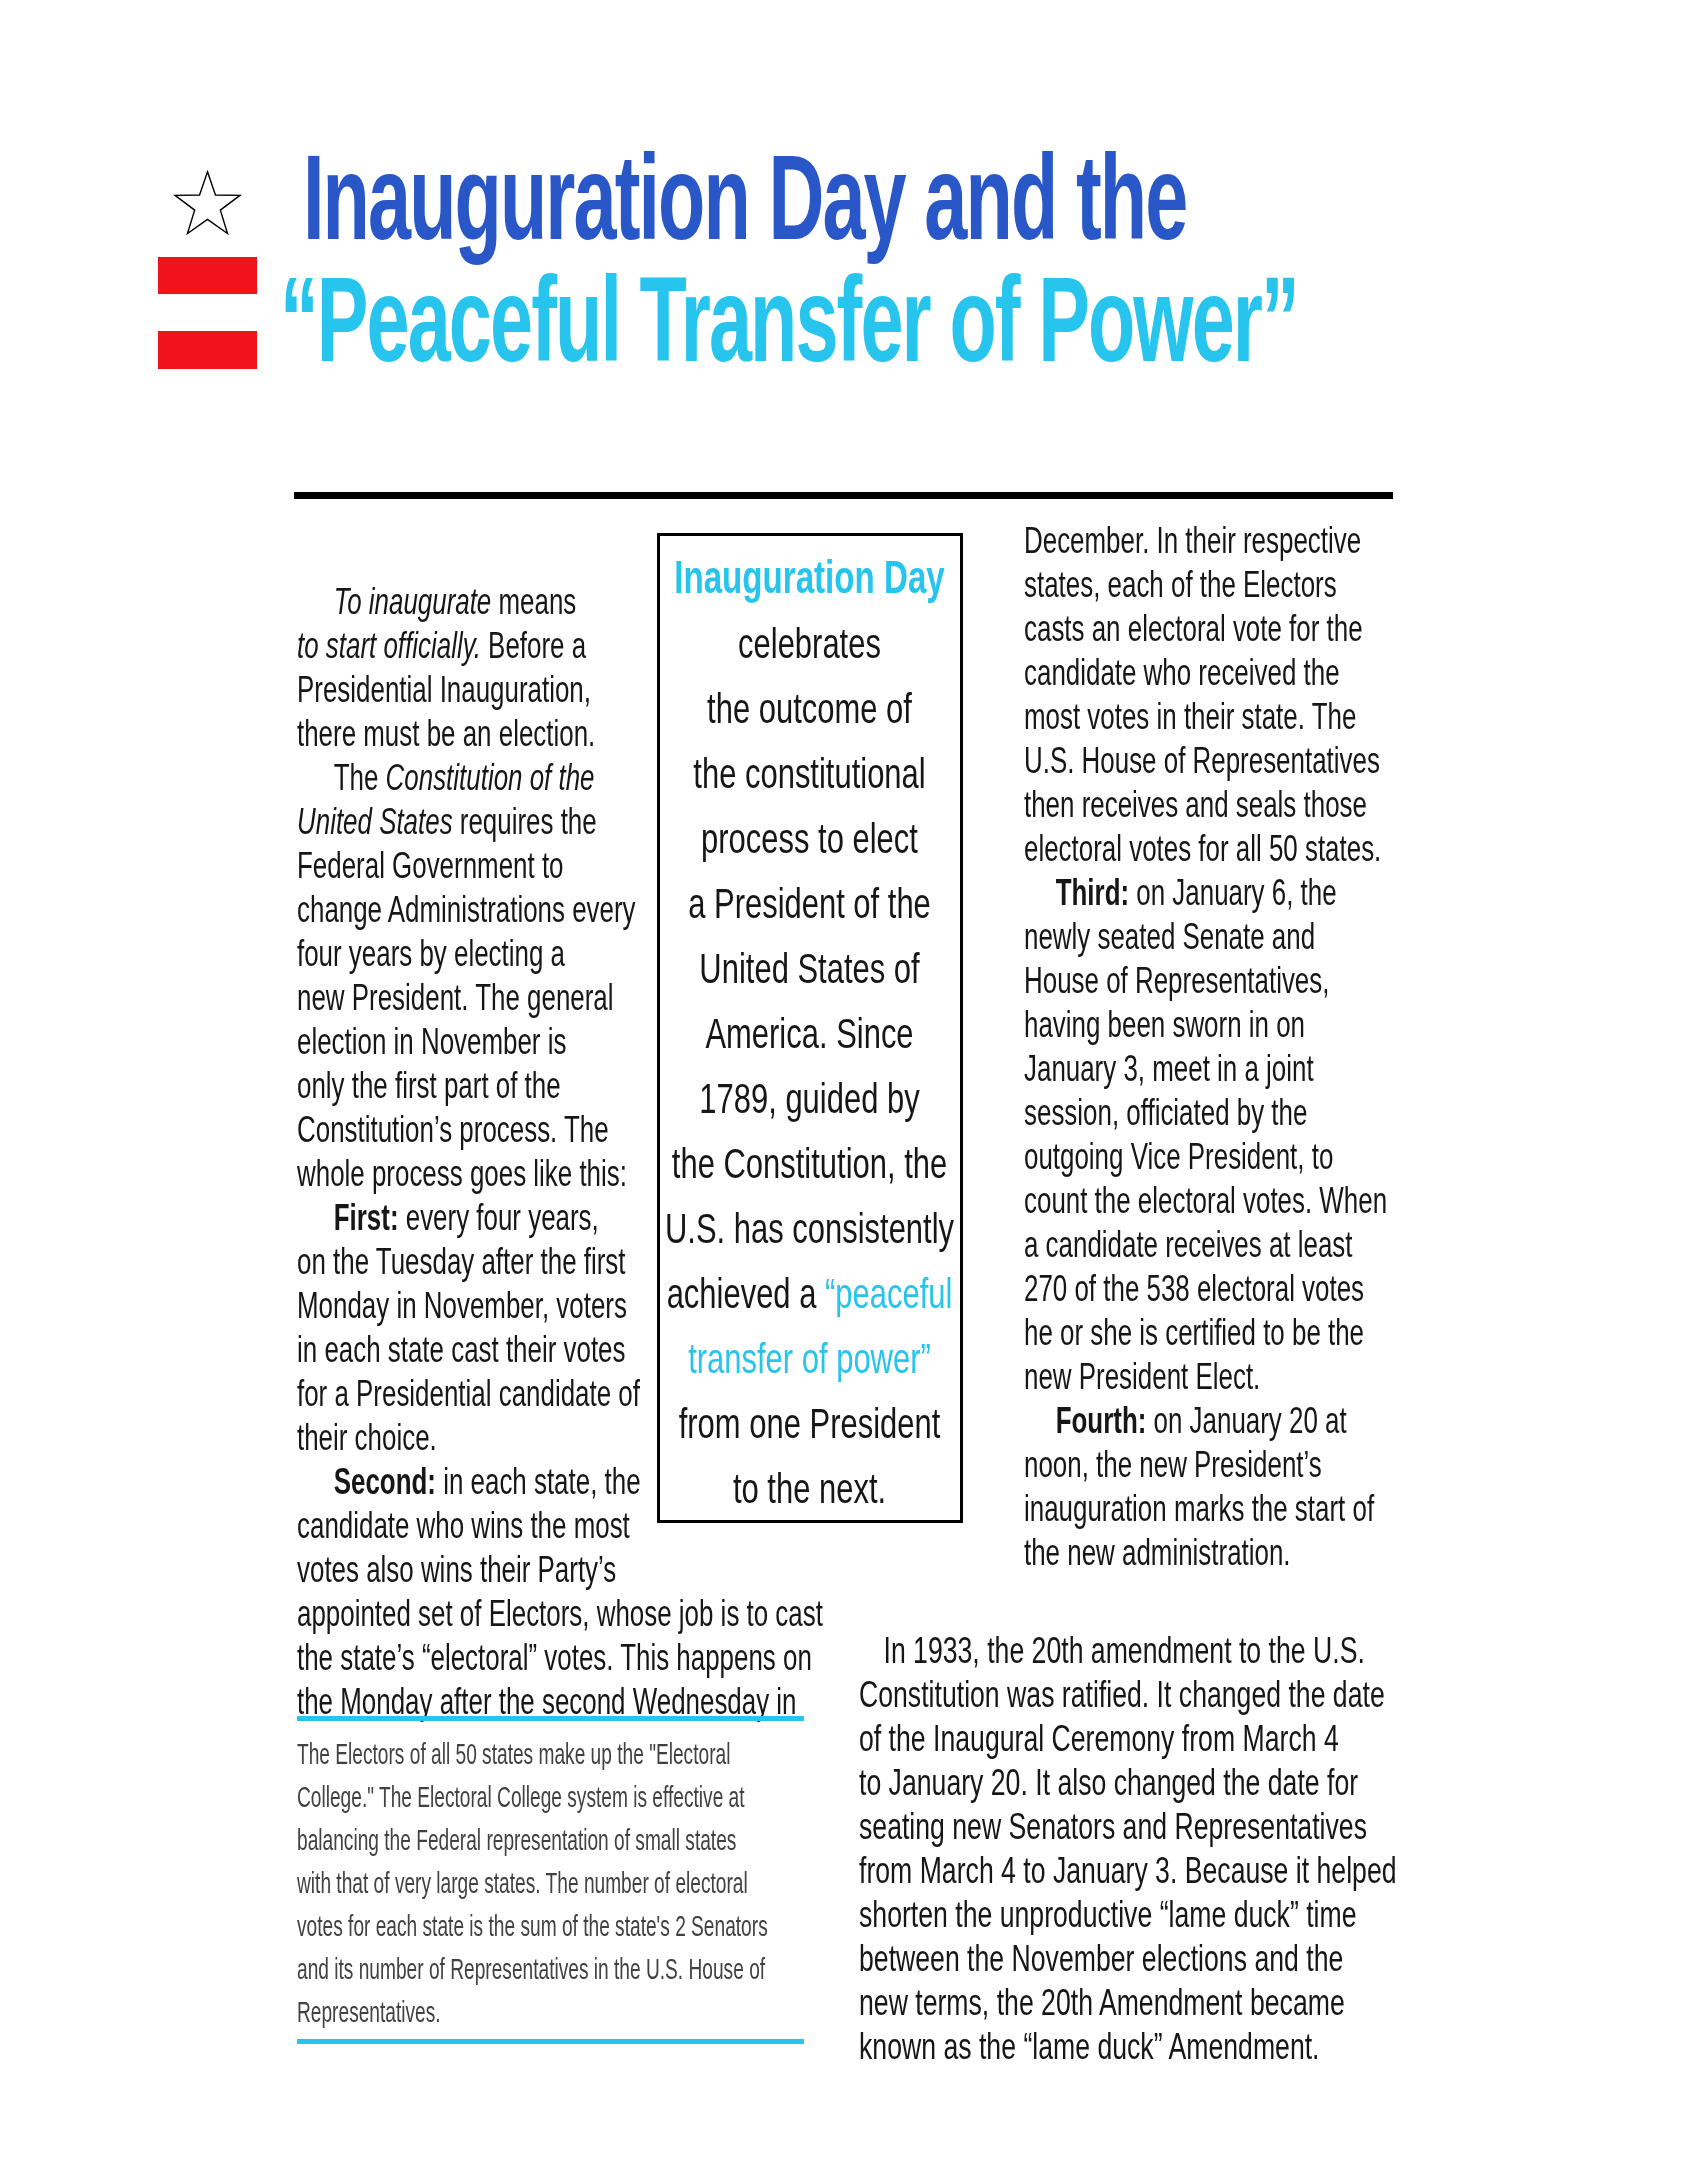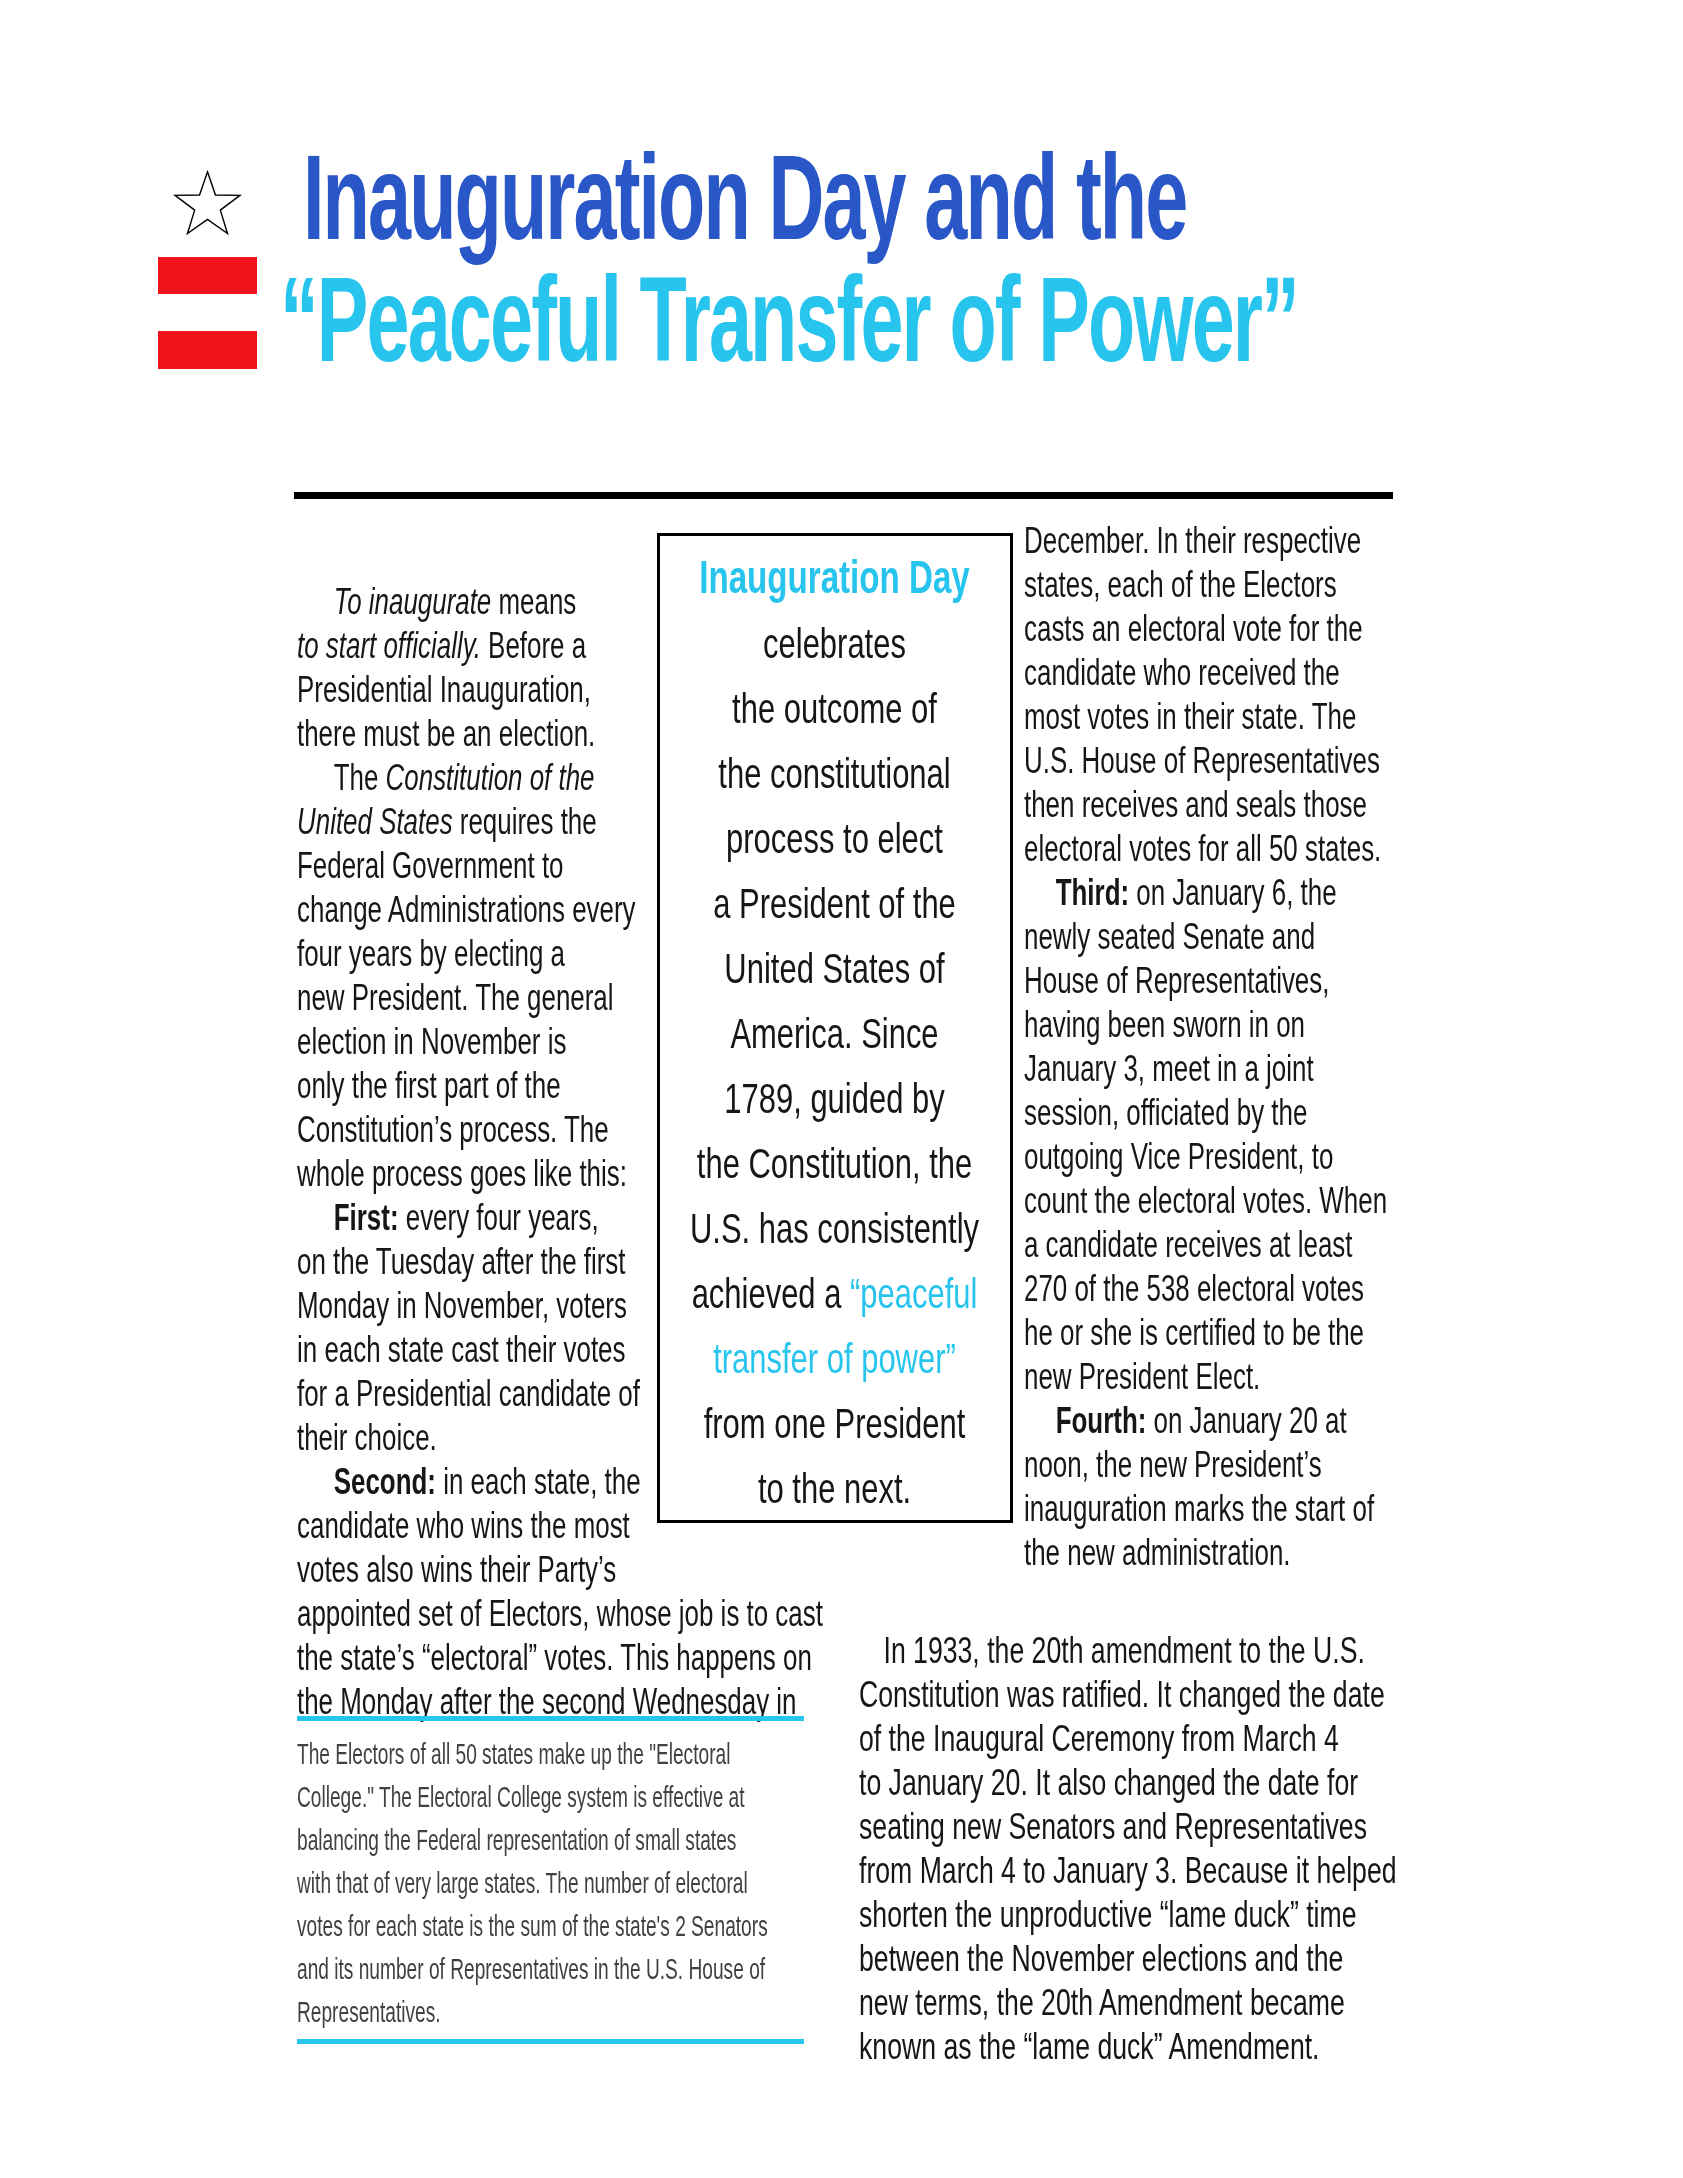--- a/index.html
+++ b/index.html
@@ -28,21 +28,21 @@
   .indent{padding-left:51px;}
   .b{font-weight:bold;}
   .i{font-style:italic;}
   .cyan{color:var(--cyan,#27c4ee);}
   .h{font-size:46px; font-weight:bold; color:var(--cyan,#27c4ee);}
   .col-left{left:297px; top:580px; width:812px; font-size:36px; line-height:44px; transform:scaleX(.72);}
   .col-right{left:1024px; top:519px; width:554px; font-size:36px; line-height:44px; transform:scaleX(.72);}
   .col-right .indent{padding-left:44px;}
   
   .callout{
-    left:657px; top:533px; width:356px; height:990px;
+    left:657px; top:533px; width:306px; height:990px;
     border:3px solid #000; box-sizing:border-box;
   }
   .callout-inner{
     position:absolute; left:50%; top:9px; width:495px; margin-left:-248px;
     transform:scaleX(.72); transform-origin:center top;
     font-size:43px; line-height:65px; text-align:center; white-space:pre;
   }
   
   .note-rule{left:297px; width:507px; height:5px; background:var(--cyan,#27c4ee);}
   .note-rule-top{top:1716px;}

